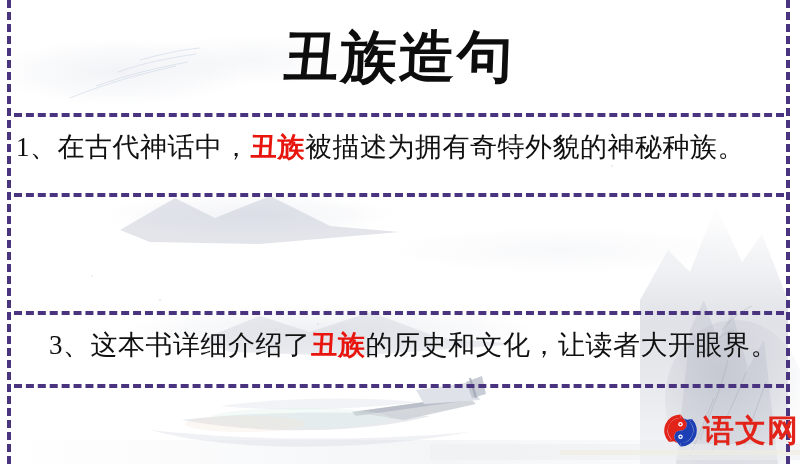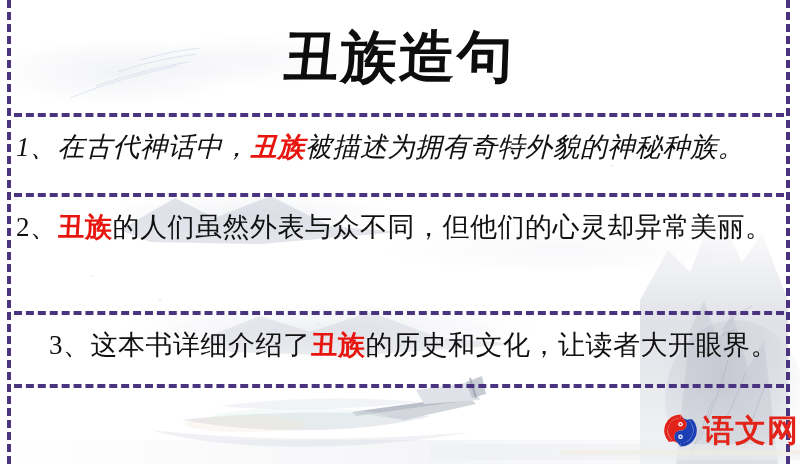--- a/index.html
+++ b/index.html
@@ -80,21 +80,21 @@
     position: absolute;
     left: 16px;
     width: 762px;
     z-index: 4;
     font-family: "Liberation Serif", "DejaVu Serif", serif;
     font-size: 27px;
     line-height: 47px;
     color: #111111;
     letter-spacing: 0.5px;
   }
-  .r1 { top: 124px; font-style: italic; }
+  .r1 { top: 124px; }
   .r2 { top: 204px; }
   .r3 { top: 322px; text-align: right; }
 
   .kw {
     color: #e8150f;
     font-weight: bold;
   }
 
   
   .logo {
@@ -221,23 +221,20 @@
   <div class="divider d4"></div>
 
   <div class="title-band">
     <div class="title-text">丑族造句</div>
   </div>
 
   <div class="sentence-row r1">
     <span>1、</span><span>在古代神话中，</span><span class="kw">丑族</span><span>被描述为拥有奇特外貌的神秘种族。</span>
   </div>
 
-  <div class="sentence-row r2">
-    <span>2、</span><span class="kw">丑族</span><span>的人们虽然外表与众不同，但他们的心灵却异常美丽。</span>
-  </div>
 
   <div class="sentence-row r3">
     <span>3、</span><span>这本书详细介绍了</span><span class="kw">丑族</span><span>的历史和文化，让读者大开眼界。</span>
   </div>
 
   <div class="logo">
     <span class="logo-mark">
       <svg viewBox="0 0 100 100" xmlns="http://www.w3.org/2000/svg" aria-hidden="true">
 
         <path d="M50 4 A46 46 0 0 0 17.2 82.8 L24.3 75.7 A36 36 0 0 1 50 14 Z" fill="#e2231a"></path>

